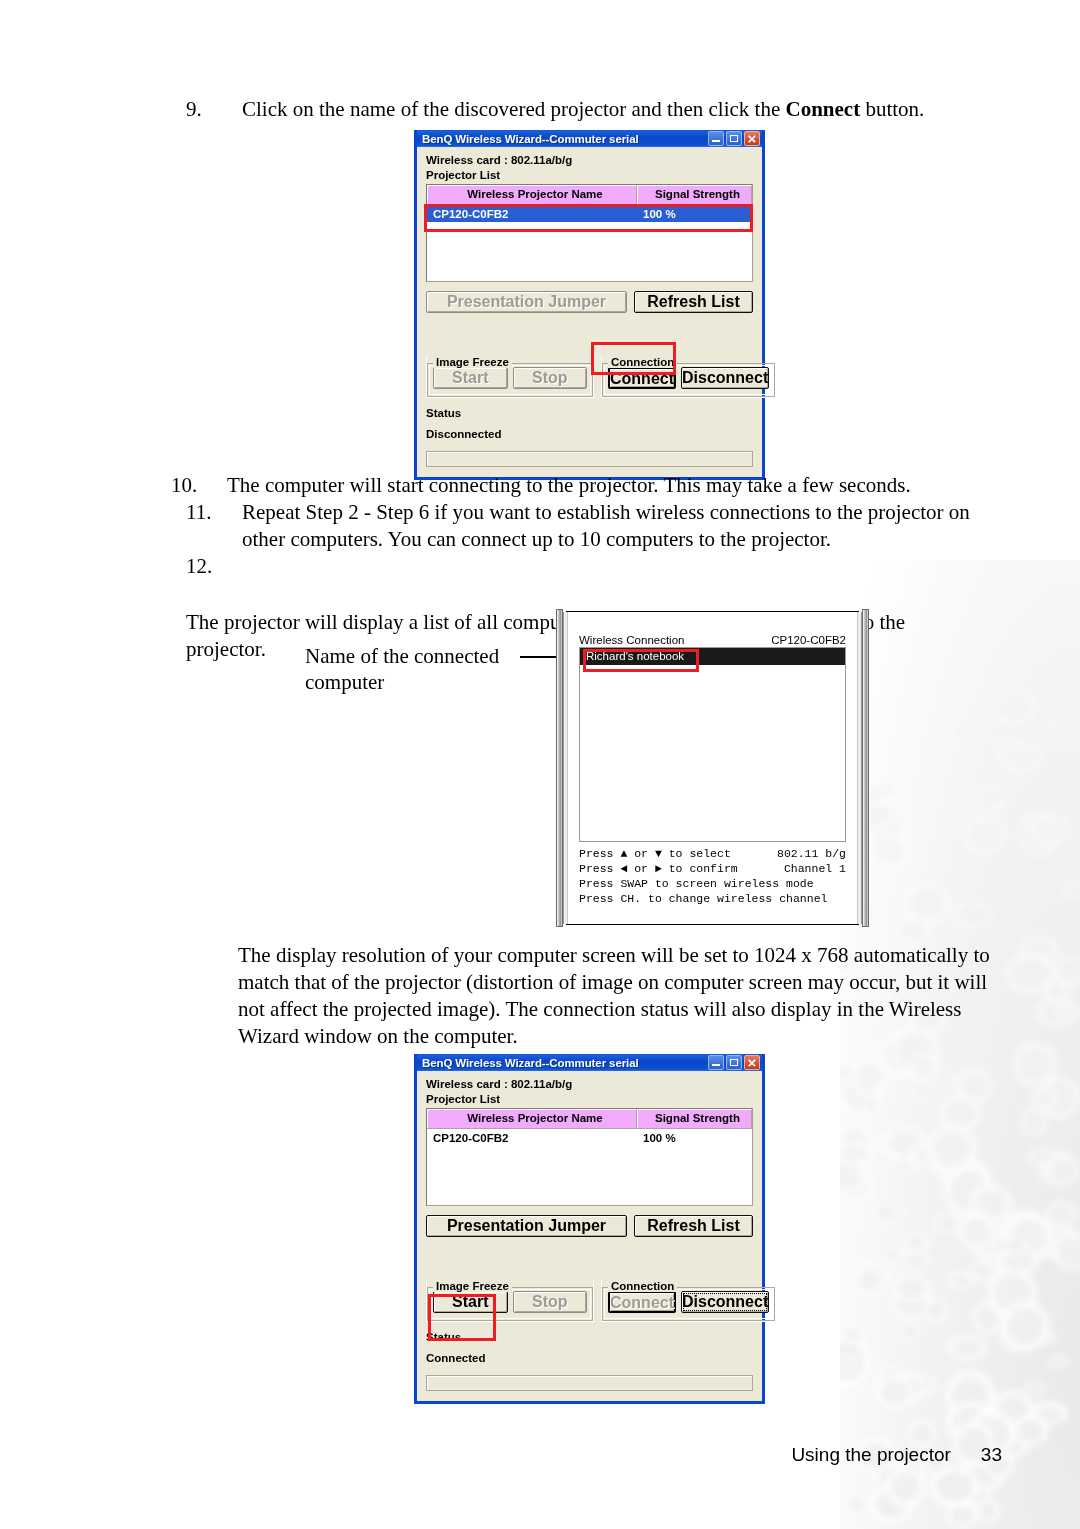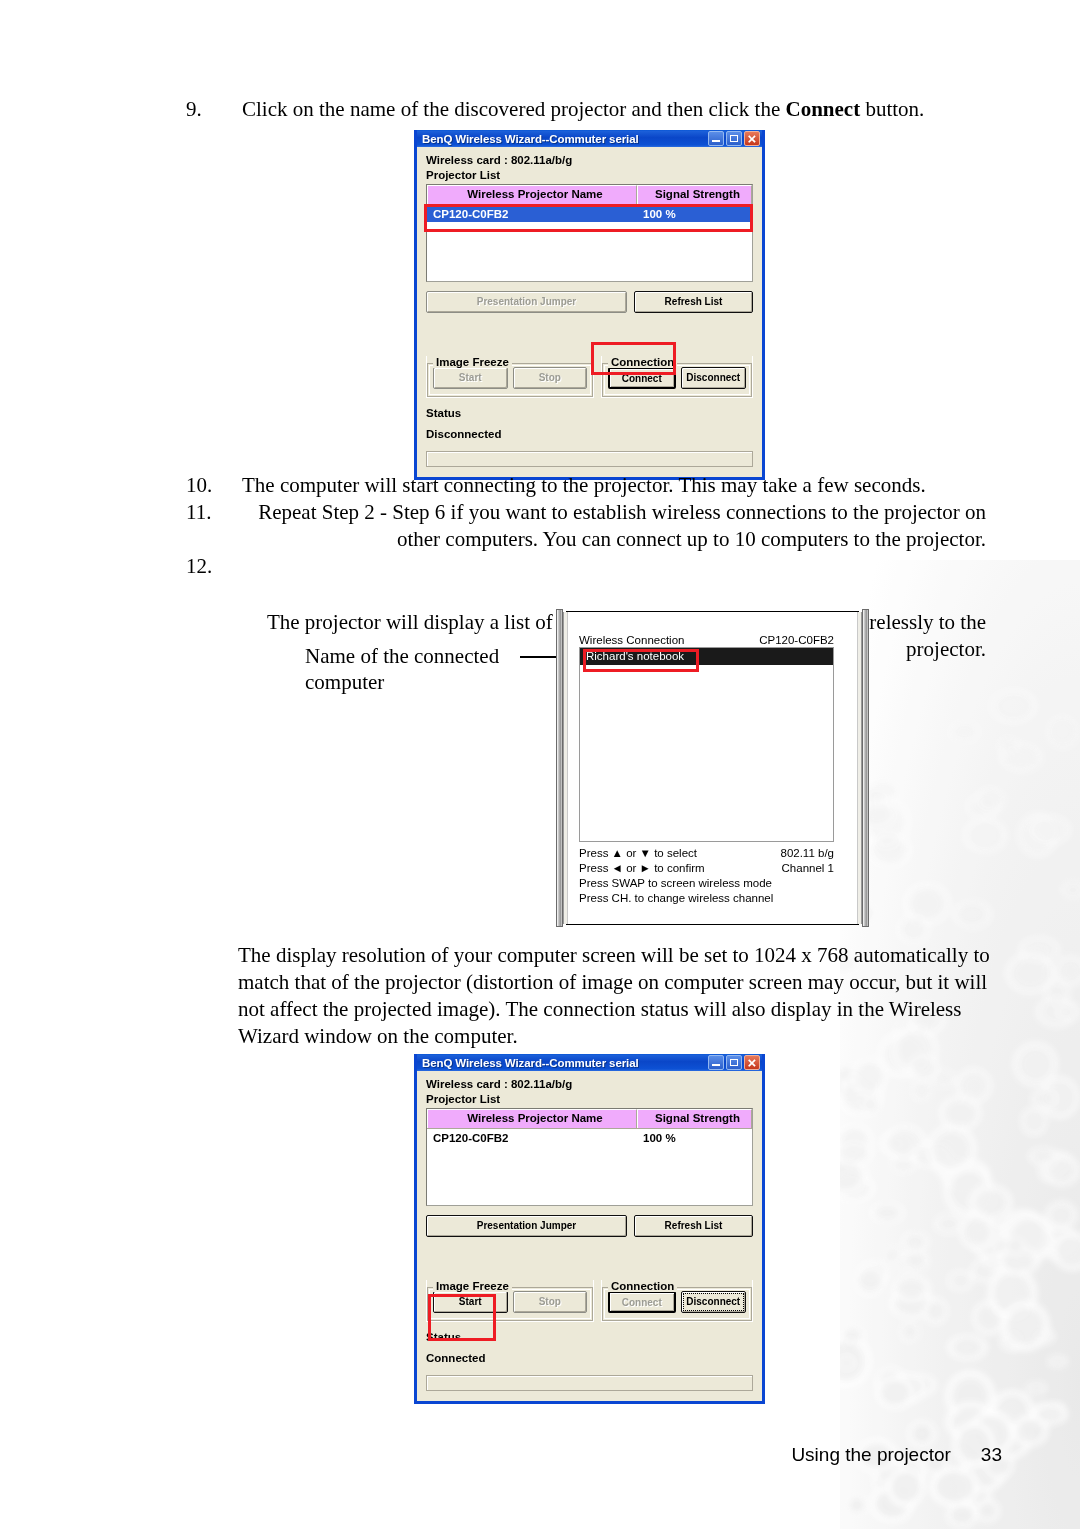--- a/index.html
+++ b/index.html
@@ -42,21 +42,20 @@
     width: 56px;
     flex: 0 0 56px;
     font-size: 21px;
     line-height: 27px;
     font-family: "Liberation Serif", serif;
   }
   .step-text {
     font-size: 21px;
     line-height: 27px;
     font-family: "Liberation Serif", serif;
-    text-align: right;
   }
   .step-text b { font-weight: bold; }
 
   .para {
     position: absolute;
     font-size: 21px;
     line-height: 27px;
     font-family: "Liberation Serif", serif;
   }
 
@@ -181,21 +180,21 @@
     box-sizing: border-box;
   }
   .xp-row.selected { background: #2a5fd4; color: #fff; }
 
   
   .xp-btnrow { display: flex; gap: 7px; margin-bottom: 7px; }
   .xp-button {
     background: #ece9d8;
     border: 1px solid #0f0f0f;
     border-radius: 2px;
-    font-size: 10px;
+    font-size: 16px;
     font-weight: bold;
     font-family: "Liberation Sans", sans-serif;
     height: 22px;
     line-height: 20px;
     text-align: center;
     box-shadow: inset 1px 1px 0 #ffffff, inset -1px -1px 0 #aca899;
     color: #000;
     box-sizing: border-box;
   }
   .xp-button.disabled { color: #9c9c94; text-shadow: 1px 1px 0 #fff; border-color:#8d8d85; }
@@ -302,21 +301,21 @@
     background:#efeee7; border-left:1px solid #9a9a9a; border-right:1px solid #c9c9c9;
   }
   .proj-sheet::after {
     content:"";
     position:absolute; right:-4px; top:0; bottom:0; width:3px;
     background:#efeee7; border-left:1px solid #c9c9c9; border-right:1px solid #9a9a9a;
   }
   .osd {
     position: absolute;
     inset: 0;
-    padding: 22px 24px 6px 12px;
+    padding: 22px 12px 6px 12px;
     box-sizing: border-box;
     font-family: "Liberation Sans", sans-serif;
     font-size: 11.5px;
     color: #000;
   }
   .osd-top {
     display: flex;
     justify-content: space-between;
     align-items: baseline;
     margin-bottom: 1px;
@@ -333,20 +332,21 @@
     line-height: 17px;
     padding-left: 6px;
     font-size: 11.5px;
   }
   .osd-hints { margin-top: 4px; }
   .osd-hint {
     display: flex;
     justify-content: space-between;
     line-height: 15px;
     font-size: 11.5px;
+    font-family: Liberation Mono, monospace;
   }
 
   
   #footer {
     position: absolute;
     left: 0; right: 0;
     top: 1444px;
     text-align: right;
     padding-right: 78px;
     font-family: "Liberation Sans", sans-serif;
@@ -705,21 +705,21 @@
 
       <div class="xp-status-label">Status</div>
       <div class="xp-status-value">Disconnected</div>
       <div class="xp-statusbar"></div>
     </div>
   </div>
 
   <div class="red-box" style="left:424px; top:204px; width:329px; height:28px;"></div>
   <div class="red-box" style="left:591px; top:342px; width:85px; height:33px;"></div>
 
-  <div class="step-row" style="left:186px; top:472px; width:800px;">
+  <div class="step-row" style="left:171px; top:472px; width:800px;">
     <div class="step-num">10.</div>
     <div class="step-text">The computer will start connecting to the projector. This may take a few seconds.</div>
   </div>
 
   <div class="step-row" style="left:186px; top:499px; width:800px;">
     <div class="step-num">11.</div>
     <div class="step-text">Repeat Step 2 - Step 6 if you want to establish wireless connections to the projector on other computers. You can connect up to 10 computers to the projector.</div>
   </div>
 
   <div class="step-row" style="left:186px; top:553px; width:800px;flex-direction:column;">

